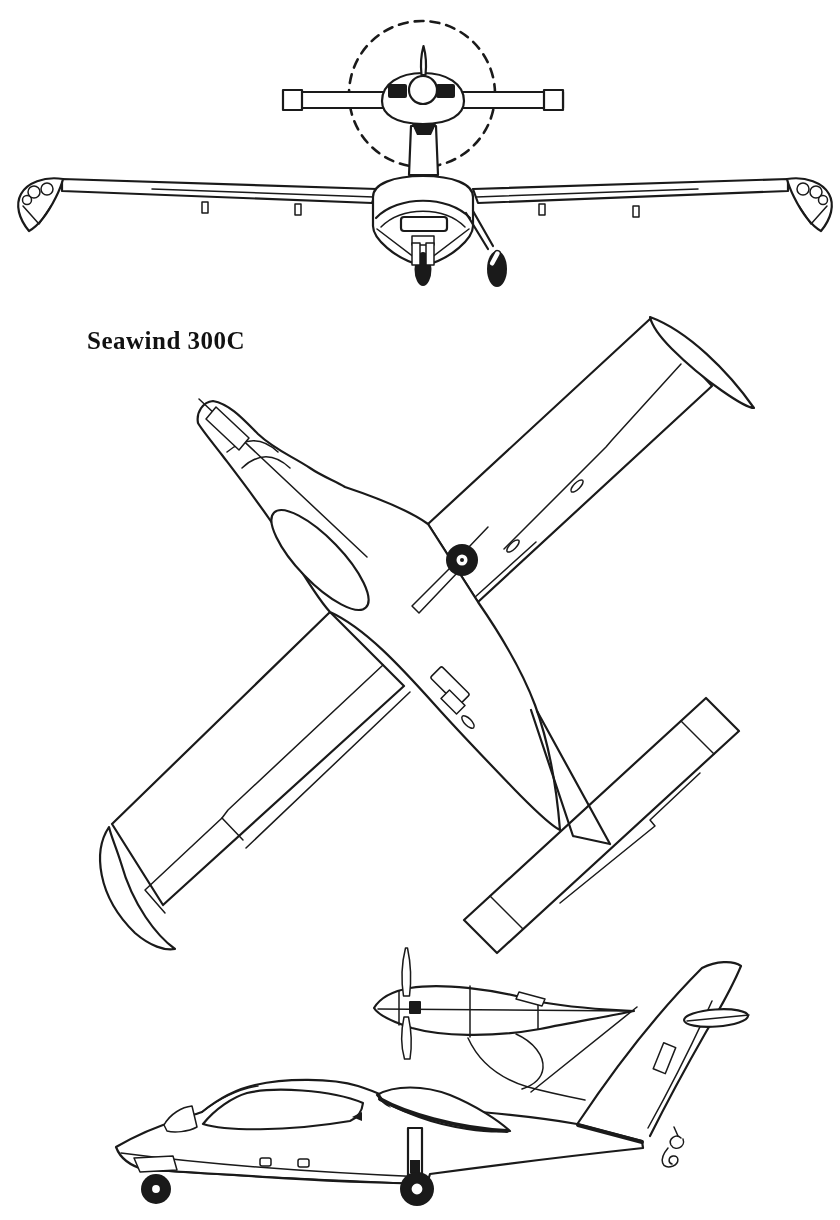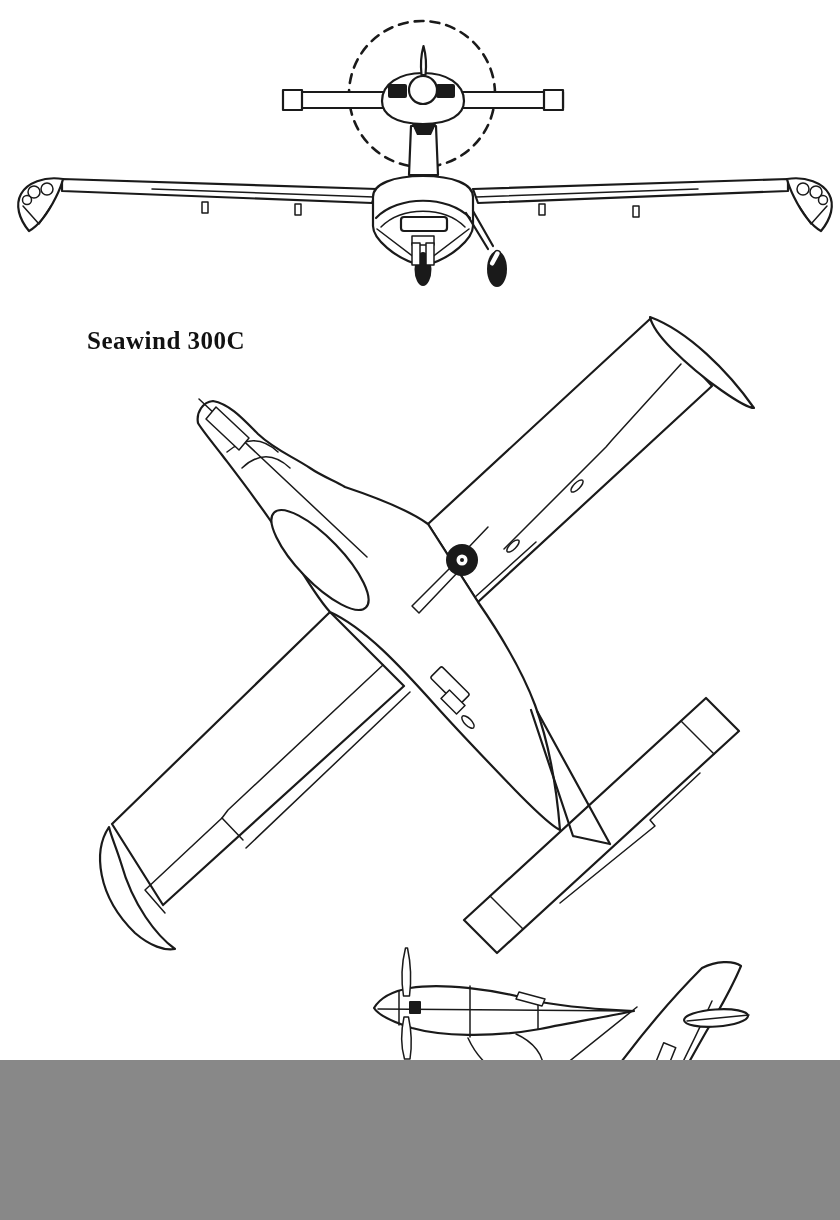--- a/index.html
+++ b/index.html
@@ -1,18 +1,18 @@
 <!DOCTYPE html>
 <html><head>
 <meta charset="utf-8">
 <style>
   html,body{margin:0;padding:0;}
   body{background:#888;font-family:"Liberation Sans",sans-serif;}
   .page{
-    position:relative;width:840px;height:1060px;background:#ffffff;
+    position:relative;width:840px;height:1220px;background:#ffffff;
     margin:0 auto;overflow:hidden;
   }
   .page-title{
     position:absolute;left:87px;top:327px;
     font-family:"Liberation Serif",serif;
     font-weight:700;font-size:25px;letter-spacing:0.5px;color:#111;
     white-space:nowrap;
   }
   svg{position:absolute;left:0;top:0;}
   .ln{fill:none;stroke:#1a1a1a;stroke-width:2.2;stroke-linecap:round;stroke-linejoin:round;}

